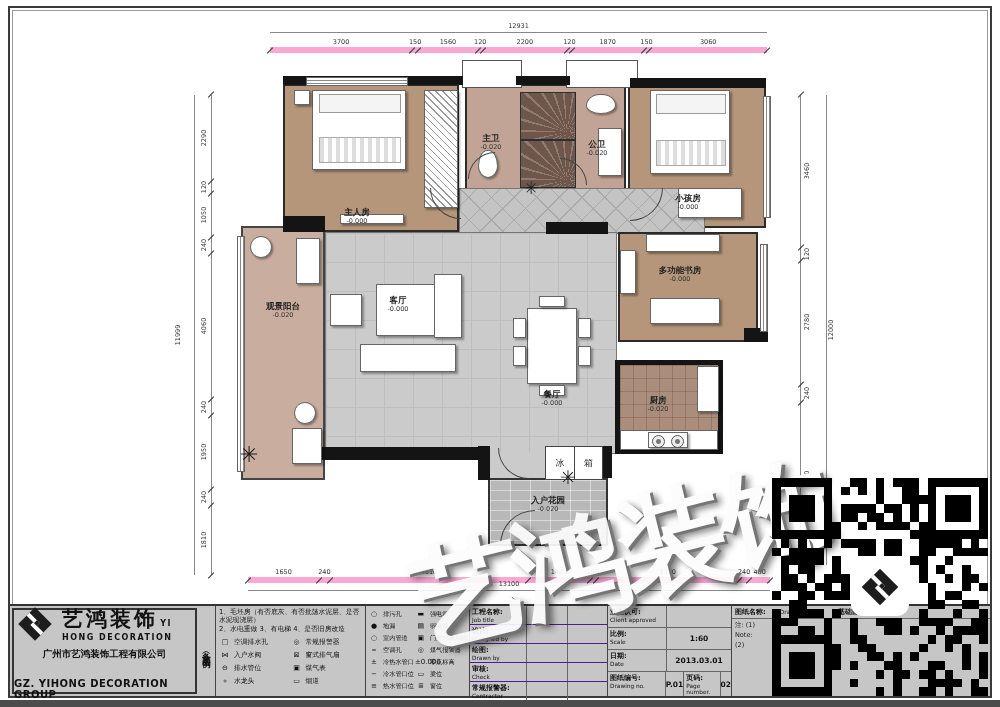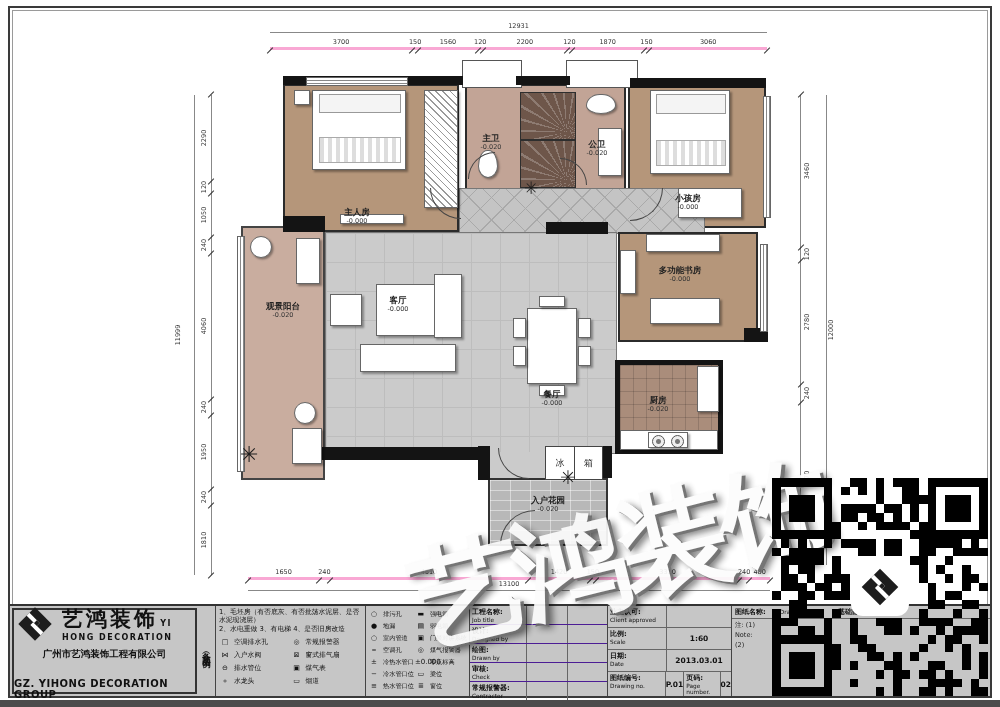--- a/index.html
+++ b/index.html
@@ -51,21 +51,21 @@
   .arc{position:absolute;border-left:1px solid #444;border-bottom:1px solid #444;
        border-bottom-left-radius:100% 100%;z-index:5;}
 
   .rlabel{position:absolute;text-align:center;font-size:8.5px;color:#222;line-height:1.15;z-index:6;font-weight:bold;}
   .rlabel .lvl{display:block;font-size:6.5px;font-weight:normal;color:#333;}
   .boxlabel{position:absolute;display:flex;align-items:center;justify-content:center;
             background:#fff;border:1px solid #444;font-size:9px;z-index:4;}
 
   
   .dimrow,.dimcol,.htotal,.vtotal{position:absolute;color:#333;z-index:2;}
-  .dimrow{display:flex;border-bottom:3px solid #f9a8d4;}
+  .dimrow{display:flex;border-bottom:6px solid #f9a8d4;}
   .dimrow .seg{position:relative;height:100%;}
   .dimrow .seg span{position:absolute;bottom:1px;left:50%;transform:translateX(-50%);font-size:6.5px;white-space:nowrap;}
   .dimrow .seg::after{content:"";position:absolute;right:-4px;bottom:-4px;width:8px;height:1px;background:#333;transform:rotate(-45deg);}
   .dimrow::before{content:"";position:absolute;left:-4px;bottom:-4px;width:8px;height:1px;background:#333;transform:rotate(-45deg);}
   .dimcol{display:flex;flex-direction:column;border-right:1px solid #888;}
   .dimcol.rcol{border-right:none;border-left:1px solid #888;}
   .dimcol .seg{position:relative;display:flex;align-items:center;justify-content:center;}
   .dimcol .seg span{transform:rotate(-90deg);font-size:6.5px;white-space:nowrap;}
   .dimcol .seg::after{content:"";position:absolute;right:-4px;bottom:-1px;width:8px;height:1px;background:#333;transform:rotate(-45deg);}
   .dimcol.rcol .seg::after{right:auto;left:-4px;}

